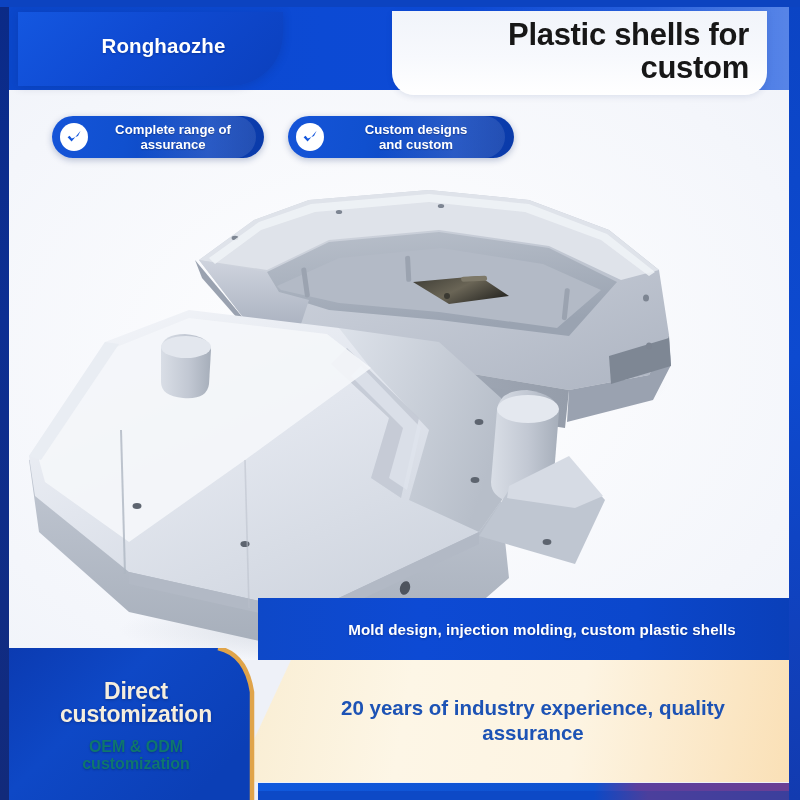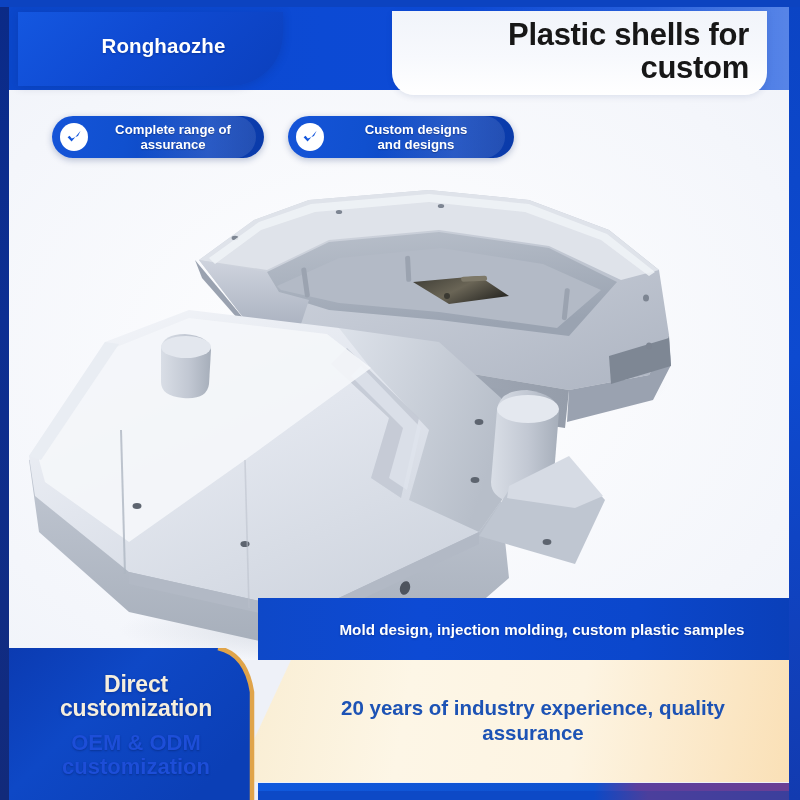--- a/index.html
+++ b/index.html
@@ -91,21 +91,21 @@
   
   .bl-panel{position:absolute;left:0;bottom:0;width:300px;height:152px;z-index:20;}
   .bl-panel svg{position:absolute;left:0;top:0;}
   .bl-text{
     position:absolute;left:0;top:0;width:272px;height:152px;
     display:flex;flex-direction:column;align-items:center;justify-content:center;
     text-align:center;padding-top:4px;box-sizing:border-box;
   }
   .bl-big{color:#f6eedd;font-weight:bold;font-size:23px;line-height:1.02;letter-spacing:-.2px;
     text-shadow:0 1px 3px rgba(0,20,70,.35);}
-  .bl-sub{color:#1d4ed8;font-weight:bold;font-size:22px;line-height:1.08;margin-top:11px;
+  .bl-sub{color:#0f766e;font-weight:bold;font-size:16px;line-height:1.08;margin-top:11px;
     text-shadow:0 1px 2px rgba(0,20,70,.35);}
 
   
   .br-blue{
     position:absolute;left:258px;bottom:140px;width:542px;height:62px;z-index:16;
     background:linear-gradient(90deg,#0e48c8 0%,#0d4ad4 30%,#0b47cc 70%,#0a3fb8 100%);
     display:flex;align-items:center;justify-content:center;
   }
   .br-blue .t{color:#ffffff;font-weight:bold;font-size:15.2px;letter-spacing:.05px;
     text-shadow:0 1px 2px rgba(0,15,60,.35);padding-left:26px;}
@@ -305,40 +305,40 @@
     </div>
 
     <div class="pill p2">
       <span class="chk">
         <svg width="20" height="20" viewBox="0 0 20 20" aria-hidden="true">
           <path d="M3.6 10.2 L7.6 14.4 L16.6 3.8 L14.0 8.9 L7.8 11.4 L5.6 8.8 Z" fill="#1457dd"></path>
         </svg>
       </span>
       <span class="pill-label">
         <span>Custom designs</span><br>
-        <span>and designs</span>
+        <span>and custom</span>
       </span>
       <span class="glow"></span>
     </div>
 
 
   </div>
 
   <div class="bottom-fill"></div>
 
   <div class="br-cream">
     <div class="t">
       <span>20 years of industry experience, quality</span>
       <span>assurance</span>
     </div>
   </div>
   <div class="cream-notch"></div>
 
   <div class="br-blue">
-    <div class="t">Mold design, injection molding, custom plastic samples</div>
+    <div class="t">Mold design, injection molding, custom plastic shells</div>
   </div>
 
   <div class="br-strip"></div>
   <div class="br-strip-b"></div>
 
   <div class="bl-panel">
     <svg width="300" height="152" viewBox="0 0 300 152" aria-hidden="true">
       <defs>
         <linearGradient id="blg" x1="0" y1="0" x2="1" y2="0.6">
           <stop offset="0" stop-color="#0b3ab0"></stop>

